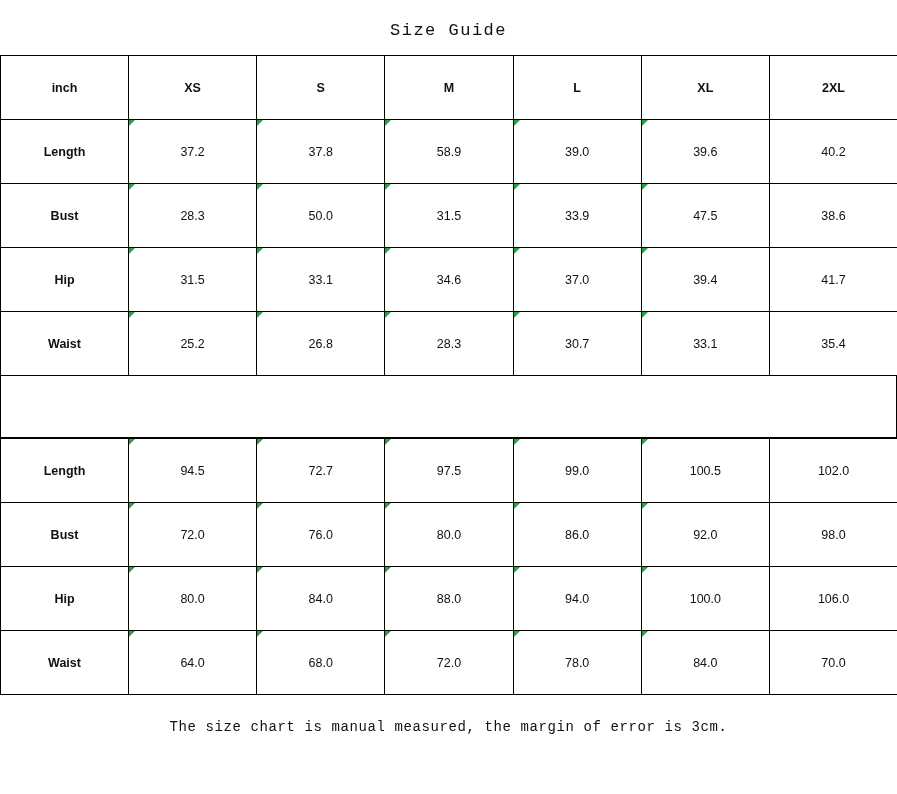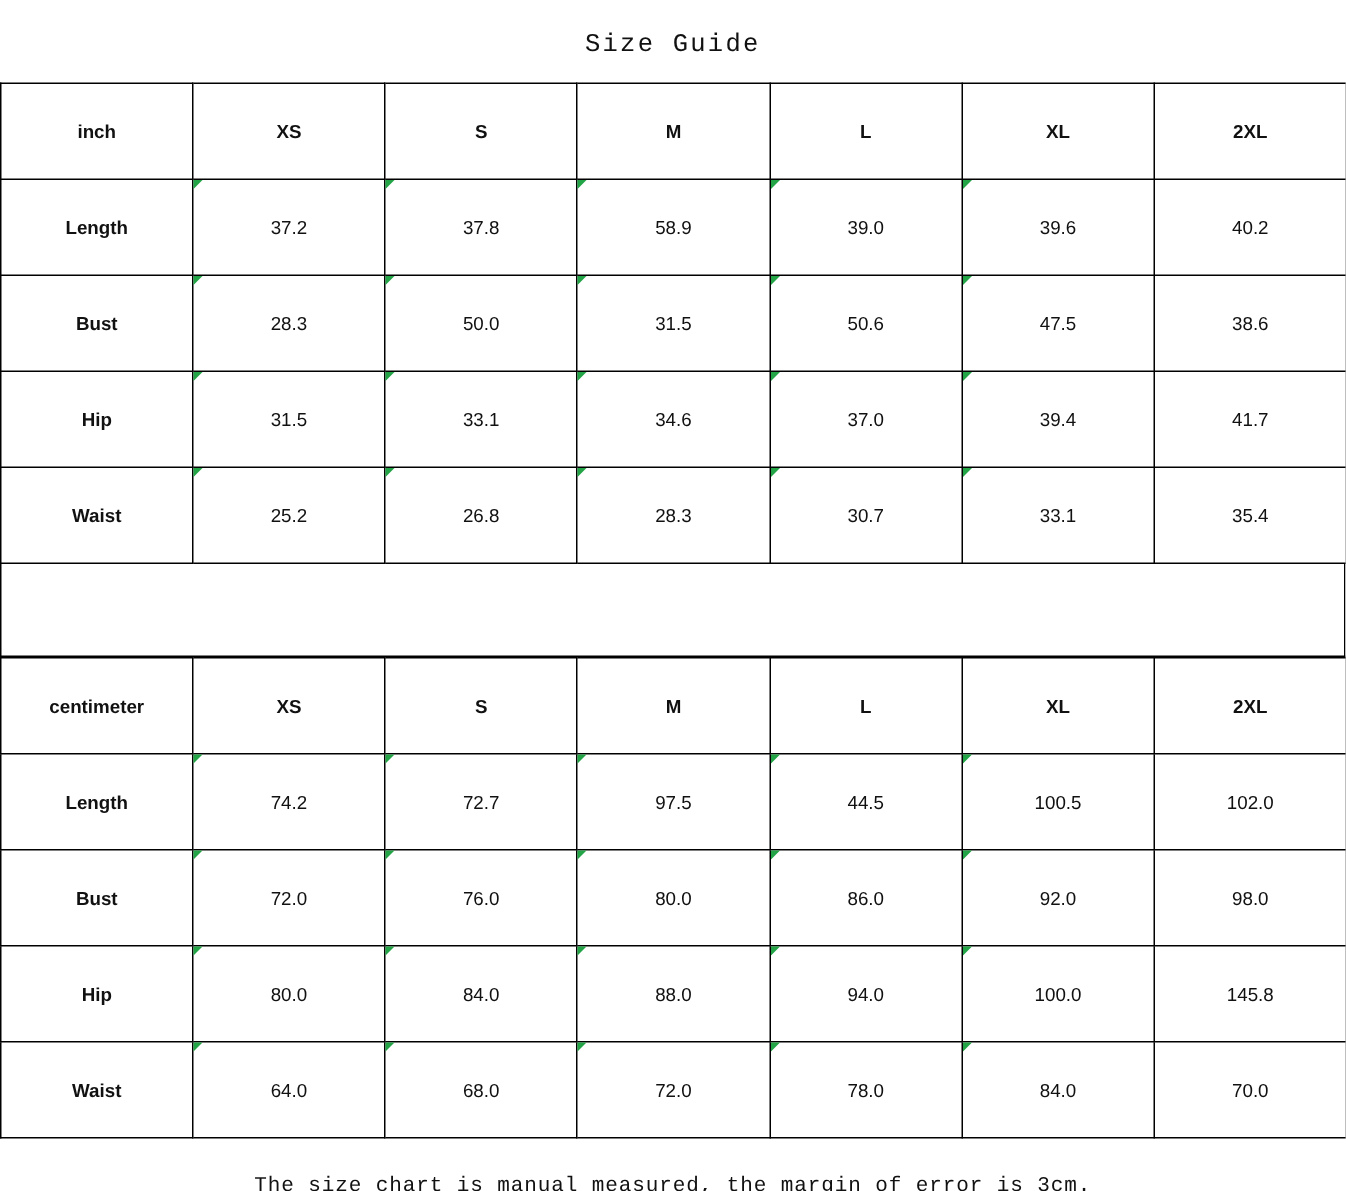--- a/index.html
+++ b/index.html
@@ -134,21 +134,21 @@
         <td class="marked">39.0</td>
         <td class="marked">39.6</td>
         <td>40.2</td>
       </tr>
 
       <tr class="data-row">
         <td class="label-cell">Bust</td>
         <td class="marked">28.3</td>
         <td class="marked">50.0</td>
         <td class="marked">31.5</td>
-        <td class="marked">50.6</td>
+        <td class="marked">33.9</td>
         <td class="marked">47.5</td>
         <td>38.6</td>
       </tr>
 
       <tr class="data-row">
         <td class="label-cell">Hip</td>
         <td class="marked">31.5</td>
         <td class="marked">33.1</td>
         <td class="marked">34.6</td>
         <td class="marked">37.0</td>
@@ -174,36 +174,27 @@
     <colgroup>
       <col class="c0">
         <col class="cx">
         <col class="cx">
         <col class="cx">
         <col class="cx">
         <col class="cx">
         <col class="cx">
     </colgroup>
     <tbody>
-      <tr class="header-row">
-        <td class="unit-cell">centimeter</td>
-        <td>XS</td>
-        <td>S</td>
-        <td>M</td>
-        <td>L</td>
-        <td>XL</td>
-        <td>2XL</td>
-      </tr>
 
       <tr class="data-row">
         <td class="label-cell">Length</td>
-        <td class="marked">74.2</td>
+        <td class="marked">94.5</td>
         <td class="marked">72.7</td>
         <td class="marked">97.5</td>
-        <td class="marked">44.5</td>
+        <td class="marked">99.0</td>
         <td class="marked">100.5</td>
         <td>102.0</td>
       </tr>
 
       <tr class="data-row">
         <td class="label-cell">Bust</td>
         <td class="marked">72.0</td>
         <td class="marked">76.0</td>
         <td class="marked">80.0</td>
         <td class="marked">86.0</td>
@@ -211,21 +202,21 @@
         <td>98.0</td>
       </tr>
 
       <tr class="data-row">
         <td class="label-cell">Hip</td>
         <td class="marked">80.0</td>
         <td class="marked">84.0</td>
         <td class="marked">88.0</td>
         <td class="marked">94.0</td>
         <td class="marked">100.0</td>
-        <td>145.8</td>
+        <td>106.0</td>
       </tr>
 
       <tr class="data-row">
         <td class="label-cell">Waist</td>
         <td class="marked">64.0</td>
         <td class="marked">68.0</td>
         <td class="marked">72.0</td>
         <td class="marked">78.0</td>
         <td class="marked">84.0</td>
         <td>70.0</td>

